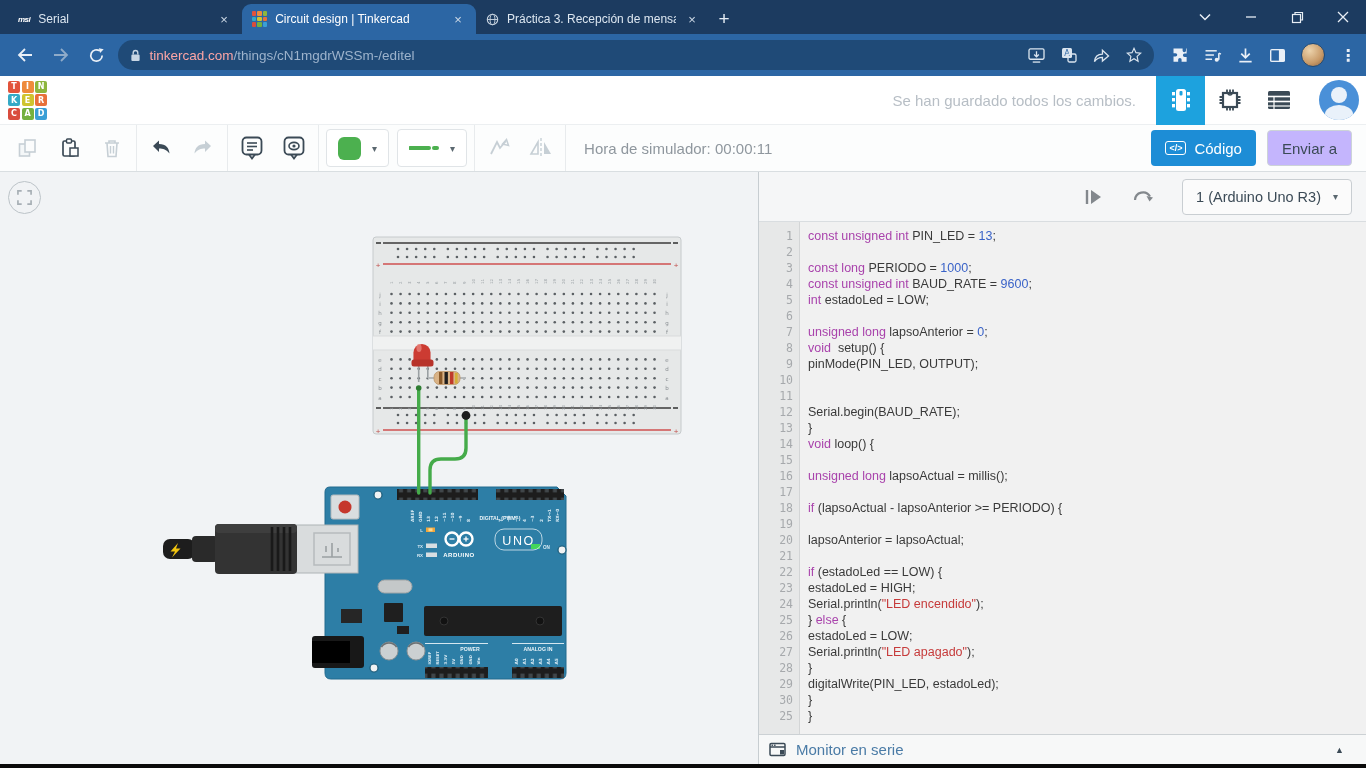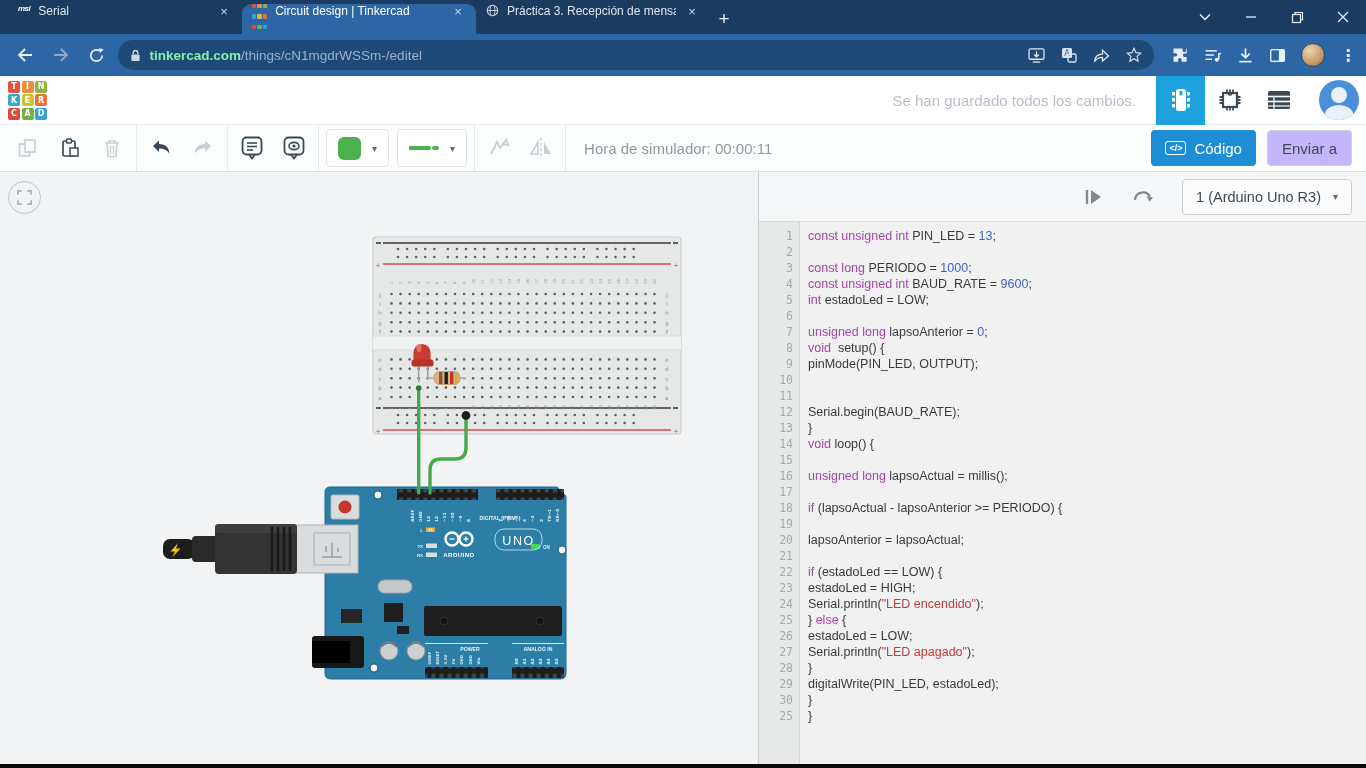--- a/index.html
+++ b/index.html
@@ -2,21 +2,21 @@
 <html><head>
 <meta charset="utf-8">
 <style>
   * { box-sizing: border-box; margin: 0; padding: 0; }
   html,body { width:1366px; height:768px; overflow:hidden; }
   body { font-family:"Liberation Sans","DejaVu Sans",sans-serif; background:#fff; position:relative; }
   .screen { width:1366px; height:768px; display:flex; flex-direction:column; }
 
   
   .tabstrip { height:34px; background:#1c3b60; display:flex; align-items:flex-end; padding-left:8px; flex:0 0 auto; }
-  .tab { width:234px; height:30px; display:flex; gap:8px; padding:0 10px; border-radius:9px 9px 0 0; color:#dce6f0; font-size:12px; }
+  .tab { width:234px; height:30px; display:flex; align-items:center; gap:8px; padding:0 10px; border-radius:9px 9px 0 0; color:#dce6f0; font-size:12px; }
   .tab.active { background:#2c66a4; color:#fff; }
   .tab-title { flex:1; overflow:hidden; white-space:nowrap; }
   .tab-close { font-size:13px; color:#cdd9e6; width:16px; text-align:center; border-radius:8px; }
   .fav-msi { font-style:italic; font-weight:bold; font-size:8px; color:#fff; letter-spacing:-0.5px; }
   .fav-tc { display:grid; grid-template-columns:repeat(3,4.4px); gap:1px; }
   .fav-tc div { width:4.4px; height:4.4px; border-radius:1px; }
   .newtab { width:28px; height:28px; margin-bottom:1px; color:#e4ecf4; font-size:19px; display:flex; align-items:center; justify-content:center; }
   .wincontrols { margin-left:auto; display:flex; height:34px; align-items:center; }
   .winbtn { width:46px; height:34px; display:flex; align-items:center; justify-content:center; }
 
@@ -158,21 +158,21 @@
           <polygon points="11.5,1.2 16.6,2.5 12.8,6.4" fill="#eaf0f7"></polygon>
         </svg>
       </div>
     <div class="urlpill">
       <span style="display:flex">
           <svg width="11" height="13" viewBox="0 0 12 14">
             <rect x="1.5" y="6" width="9" height="7" rx="1.2" fill="#c9d6e4"></rect>
             <path d="M3.5 6 V4 a2.5 2.5 0 0 1 5 0 V6" fill="none" stroke="#c9d6e4" stroke-width="1.5"></path>
           </svg>
         </span>
-      <span class="urltext"><b style="font-weight:bold;color:#86efac">tinkercad.com</b><span class="urlpath">/things/cN1mgdrWSSm-/editel</span></span>
+      <span class="urltext"><b style="font-weight:normal;color:#fca5a5">tinkercad.com</b><span class="urlpath">/things/cN1mgdrWSSm-/editel</span></span>
       <span class="pill-icons">
         <span style="display:flex">
             <svg width="17" height="15" viewBox="0 0 18 16">
               <rect x="1" y="1" width="16" height="11" rx="1.5" fill="none" stroke="#dbe5ef" stroke-width="1.4"></rect>
               <line x1="5" y1="15" x2="13" y2="15" stroke="#dbe5ef" stroke-width="1.4"></line>
               <path d="M9 3.5 V9 M6.5 7 L9 9.5 L11.5 7" fill="none" stroke="#dbe5ef" stroke-width="1.4"></path>
             </svg>
           </span>
         <span style="display:flex">
             <svg width="16" height="16" viewBox="0 0 16 16">
@@ -1073,17 +1073,30 @@
             <div class="ln">25</div>
             <div class="ln">26</div>
             <div class="ln">27</div>
             <div class="ln">28</div>
             <div class="ln">29</div>
             <div class="ln">30</div>
             <div class="ln">25</div>
           </div>
         <div class="codelines"><div class="cl"><span class="k">const unsigned int</span><span> PIN_LED = </span><span class="n">13</span><span>;</span></div><div class="cl"></div><div class="cl"><span class="k">const long</span><span> PERIODO = </span><span class="n">1000</span><span>;</span></div><div class="cl"><span class="k">const unsigned int</span><span> BAUD_RATE = </span><span class="n">9600</span><span>;</span></div><div class="cl"><span class="k">int</span><span> estadoLed = LOW;</span></div><div class="cl"></div><div class="cl"><span class="k">unsigned long</span><span> lapsoAnterior = </span><span class="n">0</span><span>;</span></div><div class="cl"><span class="k">void</span><span>  setup() {</span></div><div class="cl"><span>pinMode(PIN_LED, OUTPUT);</span></div><div class="cl"></div><div class="cl"></div><div class="cl"><span>Serial.begin(BAUD_RATE);</span></div><div class="cl"><span>}</span></div><div class="cl"><span class="k">void</span><span> loop() {</span></div><div class="cl"></div><div class="cl"><span class="k">unsigned long</span><span> lapsoActual = millis();</span></div><div class="cl"></div><div class="cl"><span class="k">if</span><span> (lapsoActual - lapsoAnterior &gt;= PERIODO) {</span></div><div class="cl"></div><div class="cl"><span>lapsoAnterior = lapsoActual;</span></div><div class="cl"></div><div class="cl"><span class="k">if</span><span> (estadoLed == LOW) {</span></div><div class="cl"><span>estadoLed = HIGH;</span></div><div class="cl"><span>Serial.println(</span><span class="s">"LED encendido"</span><span>);</span></div><div class="cl"><span>} </span><span class="k">else</span><span> {</span></div><div class="cl"><span>estadoLed = LOW;</span></div><div class="cl"><span>Serial.println(</span><span class="s">"LED apagado"</span><span>);</span></div><div class="cl"><span>}</span></div><div class="cl"><span>digitalWrite(PIN_LED, estadoLed);</span></div><div class="cl"><span>}</span></div><div class="cl"><span>}</span></div></div>
       </div>
+      <div class="cp-monitor">
+        <span style="display:flex">
+            <svg width="18" height="15" viewBox="0 0 18 15">
+              <rect x="1" y="1.5" width="15" height="12" rx="1.2" fill="none" stroke="#3b4a56" stroke-width="1.5"></rect>
+              <line x1="1" y1="5" x2="16" y2="5" stroke="#3b4a56" stroke-width="1.5"></line>
+              <rect x="2.5" y="2.6" width="1.6" height="1.3" fill="#3b4a56"></rect>
+              <rect x="5" y="2.6" width="1.6" height="1.3" fill="#3b4a56"></rect>
+              <rect x="11" y="8" width="4" height="4.5" fill="#3b4a56"></rect>
+            </svg>
+          </span>
+        <span class="monitor-label">Monitor en serie</span>
+        <span class="monitor-caret">▲</span>
+      </div>
     </div>
   </div>
 
   <div class="bottomstrip"></div>
 </div>
 
 </body></html>

